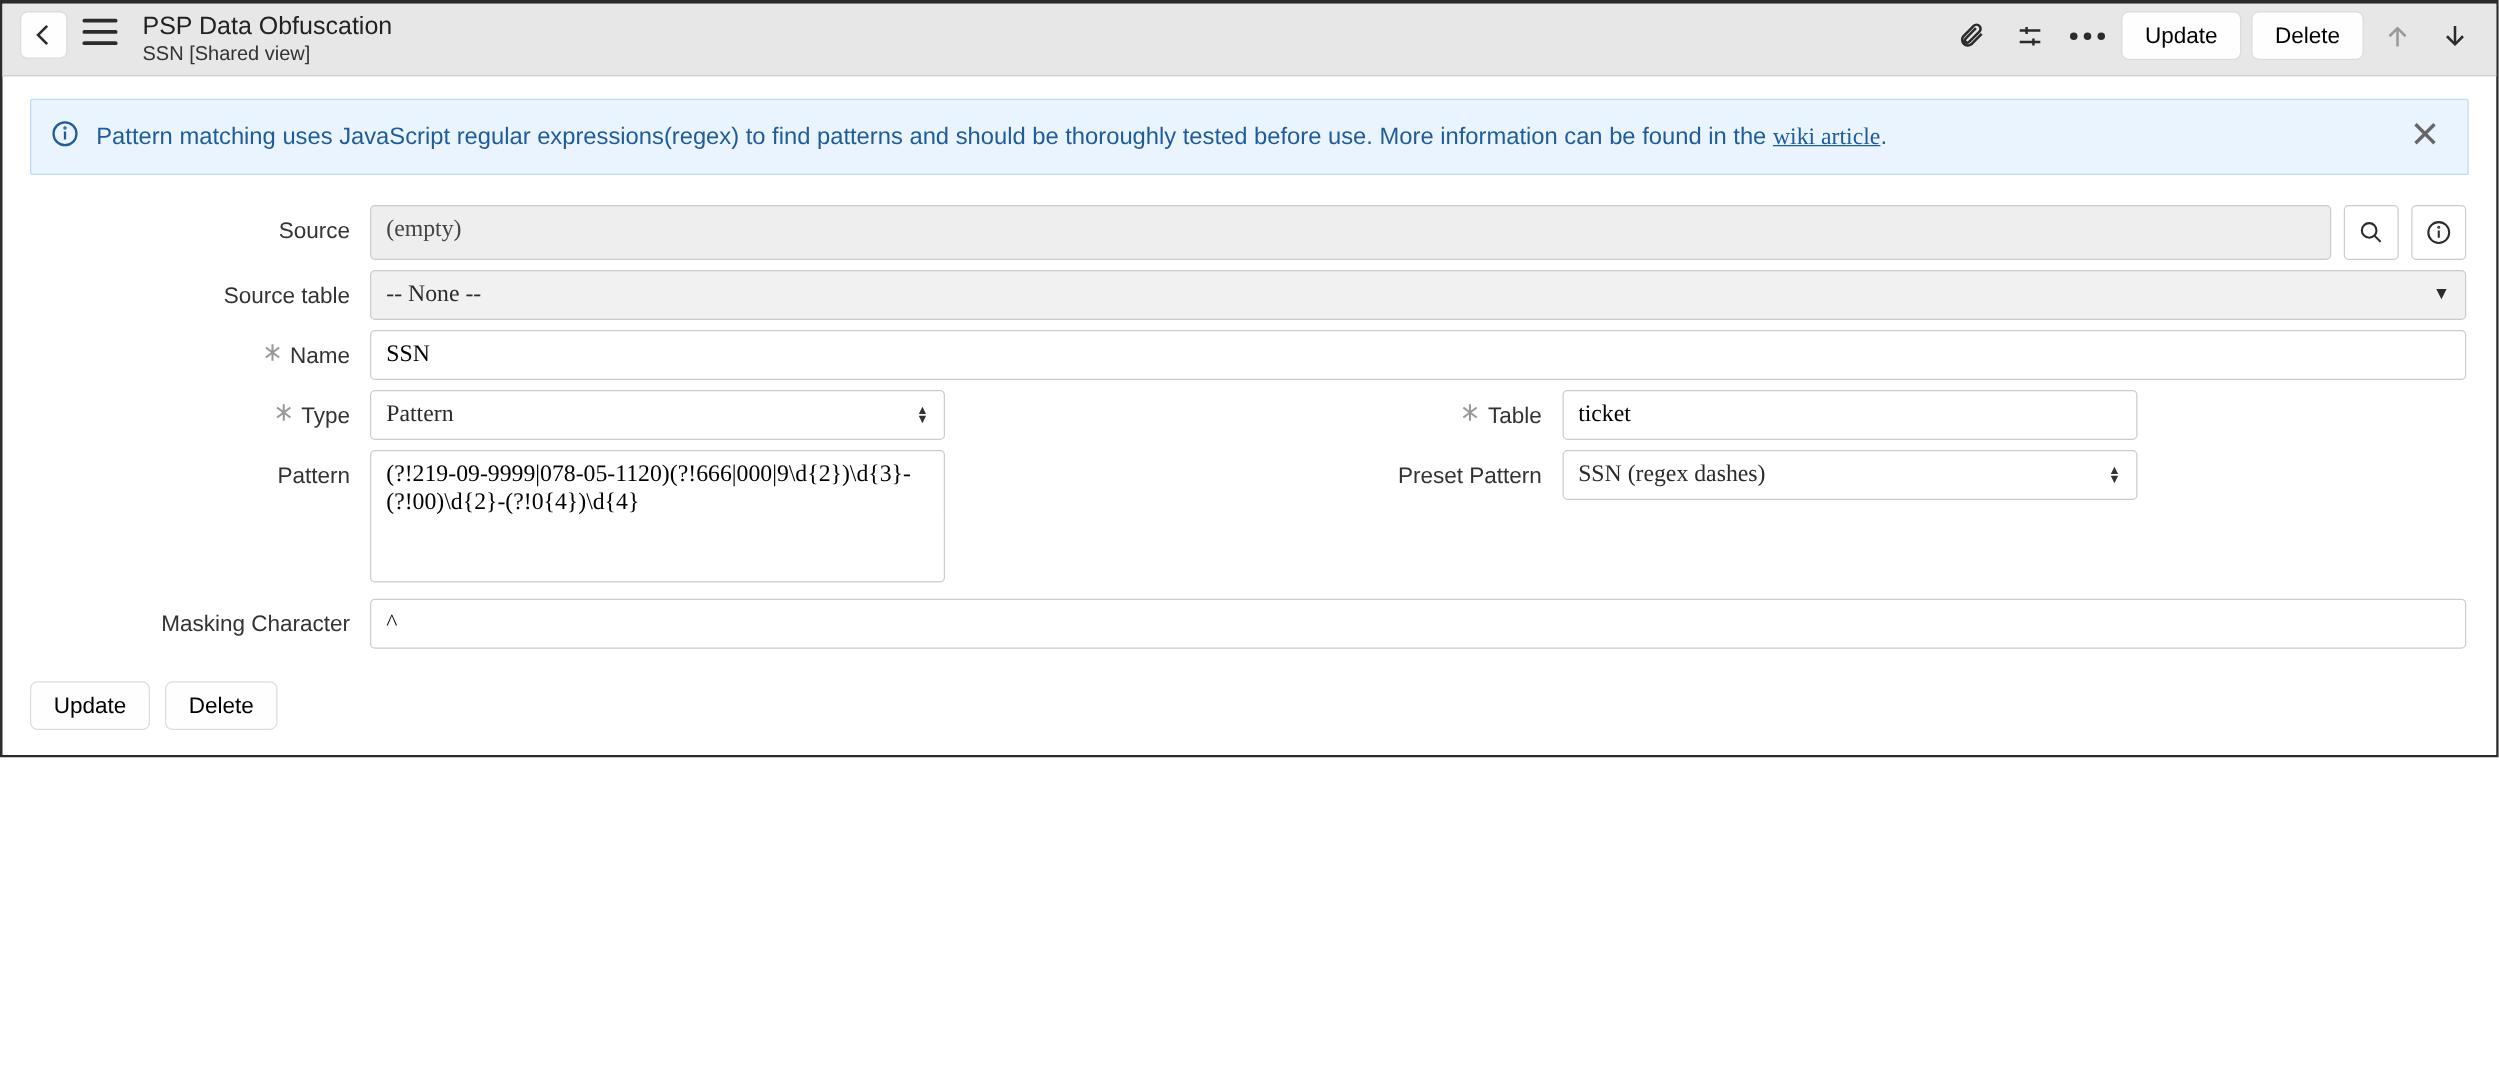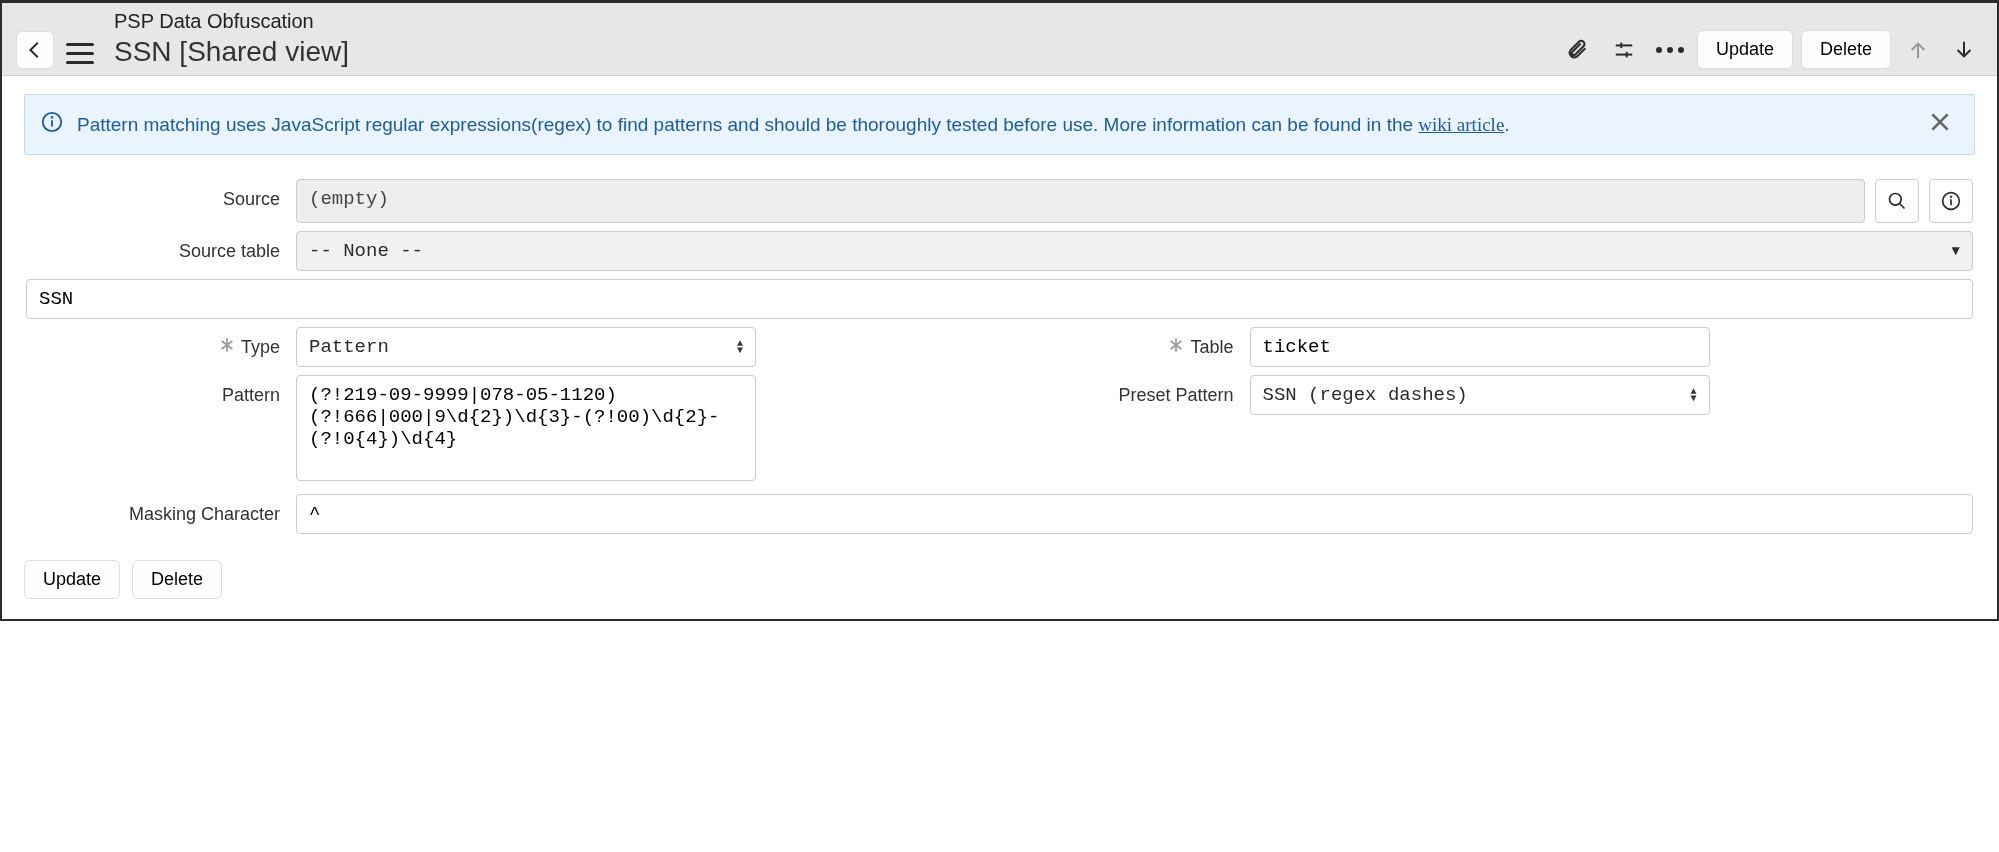--- a/index.html
+++ b/index.html
@@ -28,21 +28,21 @@
   }
   .page {
     width: 1999px;
     border: 2px solid #2b2b2b;
     border-top-width: 3px;
   }
 
   
   .header {
     display: flex;
-    align-items: flex-end;
+    align-items: flex-start;
     background: var(--header-bg);
     border-bottom: 1px solid var(--border-gray);
     padding: 6px 14px;
     gap: 10px;
   }
   .icon-btn {
     width: 38px; height: 38px;
     display: flex; align-items: center; justify-content: center;
     border: 1px solid var(--btn-border);
     background: var(--btn-bg);
@@ -55,21 +55,21 @@
   }
   .icon-btn svg { width: 22px; height: 22px; stroke: #2b2b2b; fill: none; stroke-width: 2.2; }
   .hamburger {
     display:flex; flex-direction:column; gap:6px;
     width:32px; height:32px; justify-content:center; align-items:center;
     cursor: pointer;
   }
   .hamburger span { display:block; width: 28px; height: 3px; background:#2b2b2b; border-radius:2px; }
   .title-block { margin-left: 8px; line-height: 1.25; }
   .title-main { font-size: 20px; font-weight: 400; color:#222; }
-  .title-sub  { font-size: 28px; color:#333; }
+  .title-sub  { font-size: 16px; color:#333; }
   .header-spacer { flex: 1; }
   .header-actions { display:flex; align-items:center; gap: 8px; }
   .text-btn {
     border: 1px solid var(--btn-border);
     background: var(--btn-bg);
     padding: 8px 18px;
     border-radius: 6px;
     font-size: 18px;
     cursor: pointer;
   }
@@ -108,21 +108,21 @@
     display:flex; align-items:center; justify-content:flex-end; gap:6px;
   }
   .required-mark svg { width:16px; height:16px; fill: var(--required); }
   .fields-main { flex: 1; display:flex; gap: 10px; }
   input[type="text"], textarea, .select, .readonly {
     border: 1px solid var(--field-border);
     background: var(--field-bg);
     font-size: 19px;
     padding: 8px 12px;
     border-radius: 4px;
-    font-family: Liberation Mono, monospace;
+    font-family: Liberation Serif, serif;
     width: 100%;
   }
   .readonly { background: var(--readonly-bg); color:#444; }
   .select {
     display:flex; align-items:center; justify-content:space-between;
     cursor:pointer;
     position: relative;
   }
   .select.readonly-look { background: #f1f1f1; }
   .select .caret { font-size: 14px; margin-left: 12px; }
@@ -265,20 +265,26 @@
       <div class="label">Source table</div>
       <div class="fields-main">
         <div class="select readonly-look">
           <span>-- None --</span>
           <span class="caret">▼</span>
         </div>
       </div>
     </div>
 
     <div class="row">
+      <div class="label">
+        <span class="required-mark"><svg viewBox="0 0 24 24">
+              <path d="M12 2v20M4 6l16 12M20 6L4 18" stroke="#999" stroke-width="2.5"></path>
+            </svg></span>
+        <span>Name</span>
+      </div>
       <div class="fields-main">
         <input type="text" value="SSN" style="">
       </div>
     </div>
 
 
     <div class="row two-col">
       <div class="col">
         <div class="label">
           <span class="required-mark"><svg viewBox="0 0 24 24">

